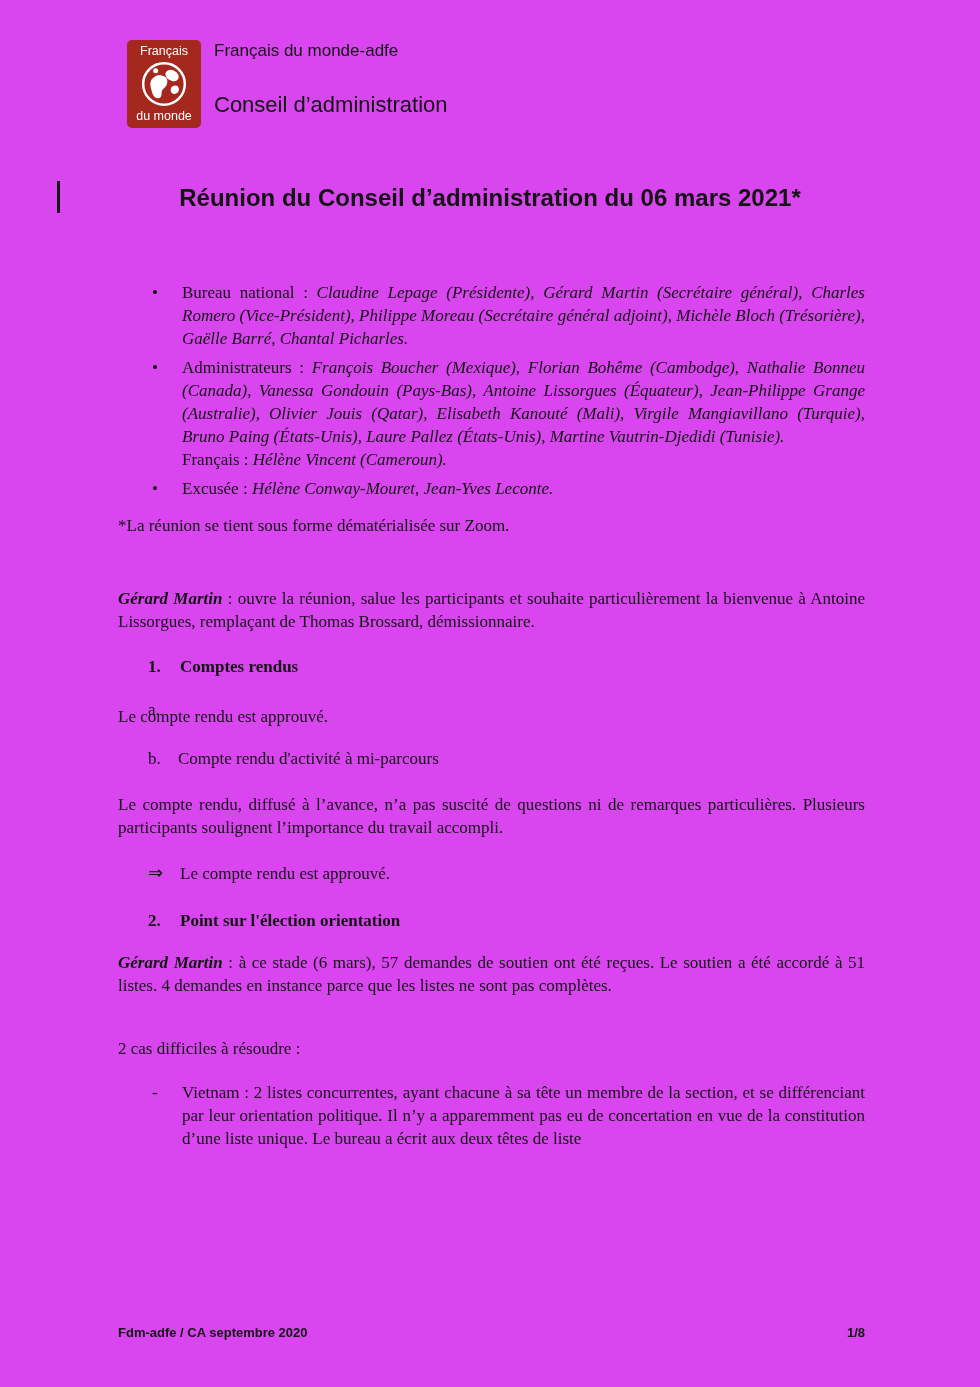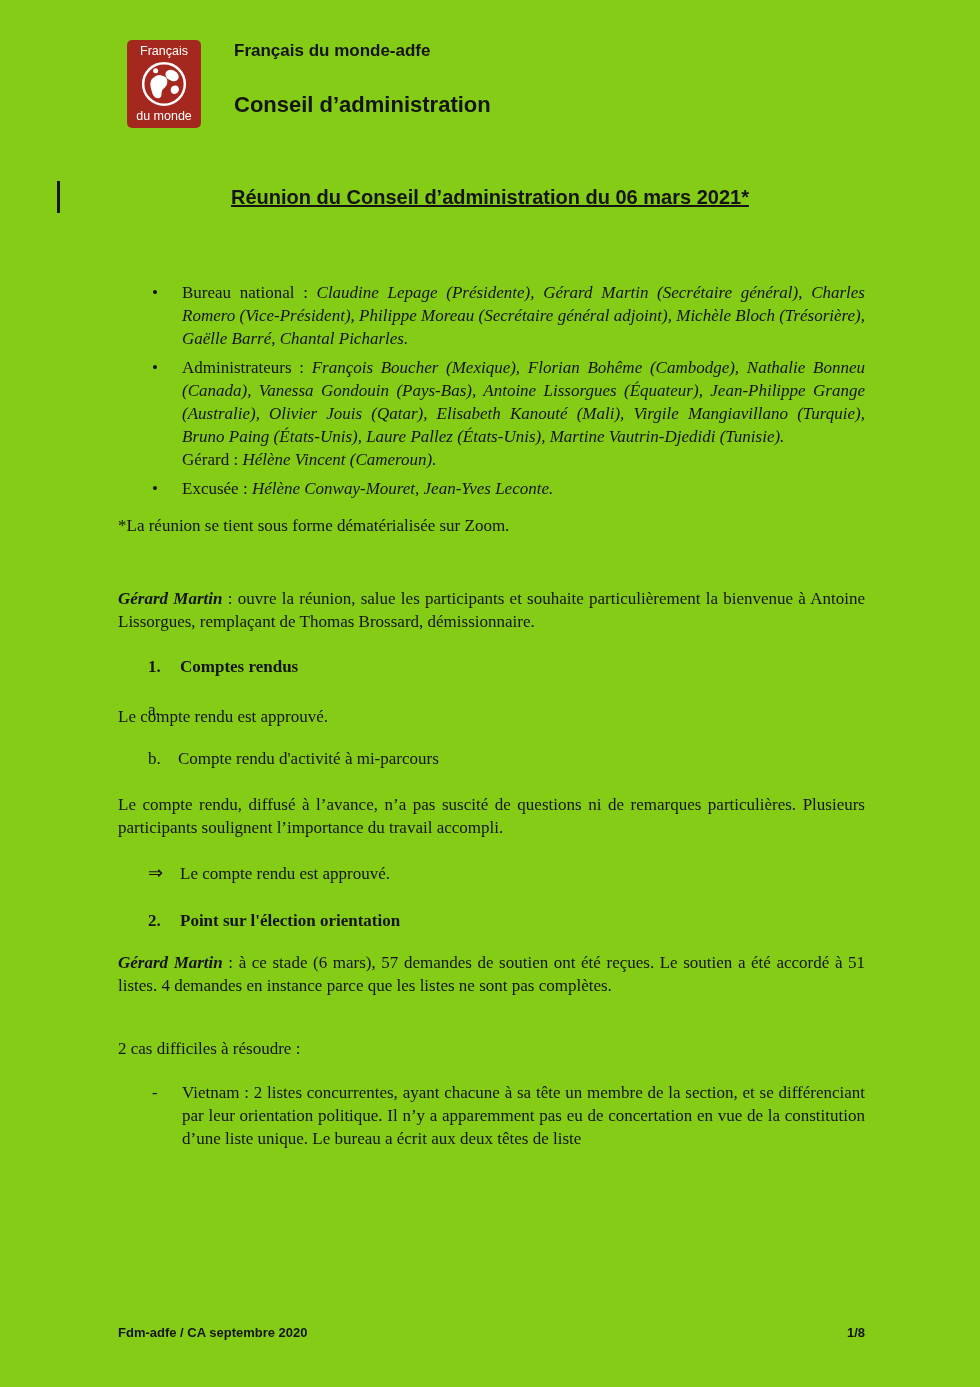--- a/index.html
+++ b/index.html
@@ -1,38 +1,38 @@
 <!DOCTYPE html>
 <html lang="fr"><head>
 <meta charset="utf-8">
 <style>
   html,body{margin:0;padding:0;background:#ffffff;}
   .page{
-    position:relative;width:980px;height:1387px;background:#84cc16;
+    position:relative;width:980px;height:1387px;background:#d946ef;
     color:#141414;font-family:"Liberation Serif",serif;
     font-size:17px;line-height:23px;overflow:hidden;
   }
   
   .header{position:absolute;left:127px;top:40px;display:flex;gap:13px;}
   .logo{
     width:74px;height:88px;border-radius:5px;
     display:flex;flex-direction:column;align-items:center;justify-content:space-between;
     padding:5px 2px;box-sizing:border-box;
     color:#ffffff;font-family:"Liberation Sans",sans-serif;font-size:12.5px;line-height:13px;
   }
   .logo .globe{width:50px;height:50px;}
-  .header-text{padding-top:1px;font-family:"Liberation Sans",sans-serif;font-weight:bold;margin-left:20px;}
+  .header-text{padding-top:1px;font-family:"Liberation Sans",sans-serif;font-weight:normal;}
   .org-name{font-size:17px;line-height:20px;}
   .org-subtitle{font-size:22px;line-height:20px;margin-top:34px;}
   
   .changebar{position:absolute;left:57px;top:181px;width:3px;height:32px;background:#161616;}
   
   .title{
     position:absolute;left:0;top:184px;width:980px;text-align:center;
-    font-family:"Liberation Sans",sans-serif;font-weight:bold;font-size:20px;line-height:27px;text-decoration:underline;
+    font-family:"Liberation Sans",sans-serif;font-weight:bold;font-size:24px;line-height:27px;
   }
   
   .bodycol{position:absolute;left:118px;top:281px;width:747px;}
   .just{text-align:justify;}
   .h-part{font-weight:bold;margin:0 0 19px 0;}
   ul.bullets{list-style:none;margin:0 0 14px 0;padding:0;}
   ul.bullets li{position:relative;padding-left:64px;margin-bottom:6px;}
   ul.bullets .marker{position:absolute;left:34px;top:0;}
   .u{}
   .it{font-style:italic;}
@@ -94,21 +94,21 @@
 
 
     <ul class="bullets">
       <li class="just">
         <span class="marker">•</span>
         <span class="u">Bureau national</span><span> : </span><span class="it">Claudine Lepage (Présidente), Gérard Martin (Secrétaire général), Charles Romero (Vice-Président), Philippe Moreau (Secrétaire général adjoint), Michèle Bloch (Trésorière), Gaëlle Barré, Chantal Picharles.</span>
       </li>
       <li class="just">
         <span class="marker">•</span>
         <span class="u">Administrateurs</span><span> : </span><span class="it">François Boucher (Mexique), Florian Bohême (Cambodge), Nathalie Bonneu (Canada), Vanessa Gondouin (Pays-Bas), Antoine Lissorgues (Équateur), Jean-Philippe Grange (Australie), Olivier Jouis (Qatar), Elisabeth Kanouté (Mali), Virgile Mangiavillano (Turquie), Bruno Paing (États-Unis), Laure Pallez (États-Unis), Martine Vautrin-Djedidi (Tunisie).</span>
-        <div><span>Gérard : </span><span class="it">Hélène Vincent (Cameroun).</span></div>
+        <div><span>Français : </span><span class="it">Hélène Vincent (Cameroun).</span></div>
       </li>
       <li class="just">
         <span class="marker">•</span>
         <span class="u">Excusée</span><span> : </span><span class="it">Hélène Conway-Mouret, Jean-Yves Leconte.</span>
       </li>
     </ul>
 
     <p class="footnote">*La réunion se tient sous forme dématérialisée sur Zoom.</p>
 
     <p class="para just mt-open">

